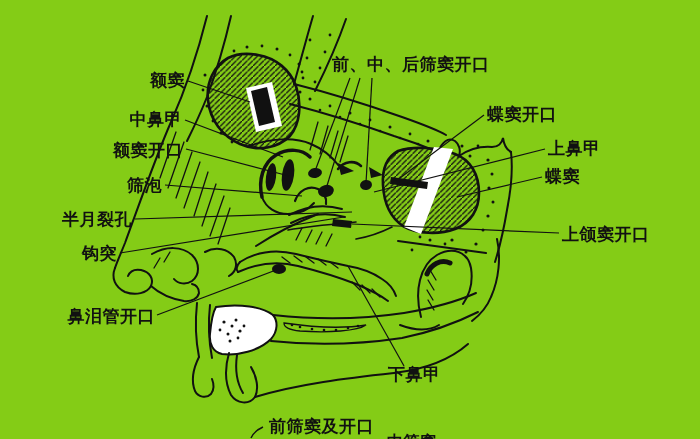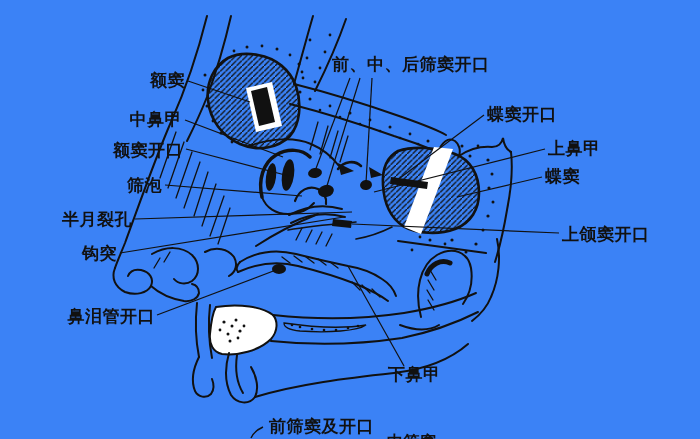--- a/index.html
+++ b/index.html
@@ -1,17 +1,17 @@
 <!DOCTYPE html>
 <html><head>
 <meta charset="utf-8">
 <style>
   html,body{margin:0;padding:0;background:#ffffff;}
   .stage{
-    position:relative;width:700px;height:439px;background:#3b82f6;overflow:hidden;
+    position:relative;width:700px;height:439px;background:#84cc16;overflow:hidden;
     font-family:"Liberation Serif","DejaVu Serif",serif;
   }
   svg{position:absolute;left:0;top:0;}
   svg text{
     font-family:"Liberation Serif","DejaVu Serif",serif;
     font-size:17px;font-weight:700;fill:#111;letter-spacing:0.5px;
   }
   svg text.small{font-size:16px;}
 </style>
 </head>

